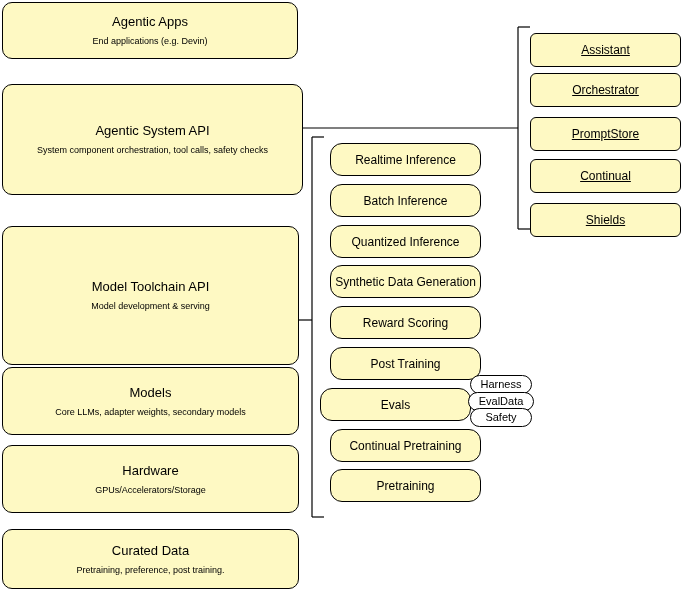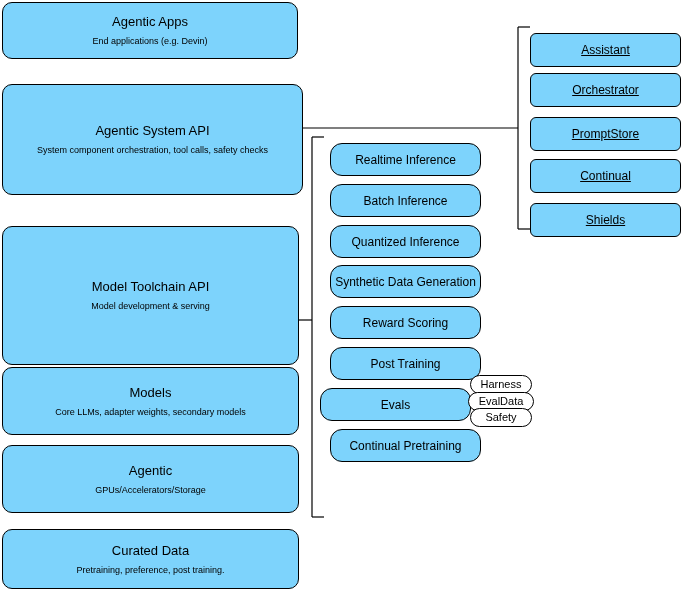--- a/index.html
+++ b/index.html
@@ -15,21 +15,21 @@
     position: relative;
     width: 682px;
     height: 591px;
     overflow: hidden;
     background: #ffffff;
   }
   .node {
     position: absolute;
     box-sizing: border-box;
     border: 1px solid #000000;
-    background: #7dd3fc;
+    background: #fef9c3;
     display: flex;
     flex-direction: column;
     align-items: center;
     justify-content: center;
     text-align: center;
   }
   .layer {
     border-radius: 10px;
   }
   .layer .title {
@@ -100,21 +100,21 @@
     <div class="title">Model Toolchain API</div>
     <div class="subtitle">Model development &amp; serving</div>
   </div>
 
   <div class="node layer" style="left:2px; top:367px; width:297px; height:68px;">
     <div class="title">Models</div>
     <div class="subtitle">Core LLMs, adapter weights, secondary models</div>
   </div>
 
   <div class="node layer" style="left:2px; top:445px; width:297px; height:68px;">
-    <div class="title">Agentic</div>
+    <div class="title">Hardware</div>
     <div class="subtitle">GPUs/Accelerators/Storage</div>
   </div>
 
   <div class="node layer" style="left:2px; top:529px; width:297px; height:60px;">
     <div class="title">Curated Data</div>
     <div class="subtitle">Pretraining, preference, post training.</div>
   </div>
 
   <div class="node api-node" style="left:530px; top:33px; width:151px; height:34px;">
     <span>Assistant</span>
@@ -149,20 +149,23 @@
   </div>
   <div class="node pill" style="left:330px; top:347px; width:151px; height:33px;">
     <span>Post Training</span>
   </div>
   <div class="node pill" style="left:320px; top:388px; width:151px; height:33px;">
     <span>Evals</span>
   </div>
   <div class="node pill" style="left:330px; top:429px; width:151px; height:33px;">
     <span>Continual Pretraining</span>
   </div>
+  <div class="node pill" style="left:330px; top:469px; width:151px; height:33px;">
+    <span>Pretraining</span>
+  </div>
 
   <div class="node tag" style="left:470px; top:375px; width:62px; height:19px;">
     <span>Harness</span>
   </div>
   <div class="node tag" style="left:468px; top:392px; width:66px; height:19px;">
     <span>EvalData</span>
   </div>
   <div class="node tag" style="left:470px; top:408px; width:62px; height:19px;">
     <span>Safety</span>
   </div>

